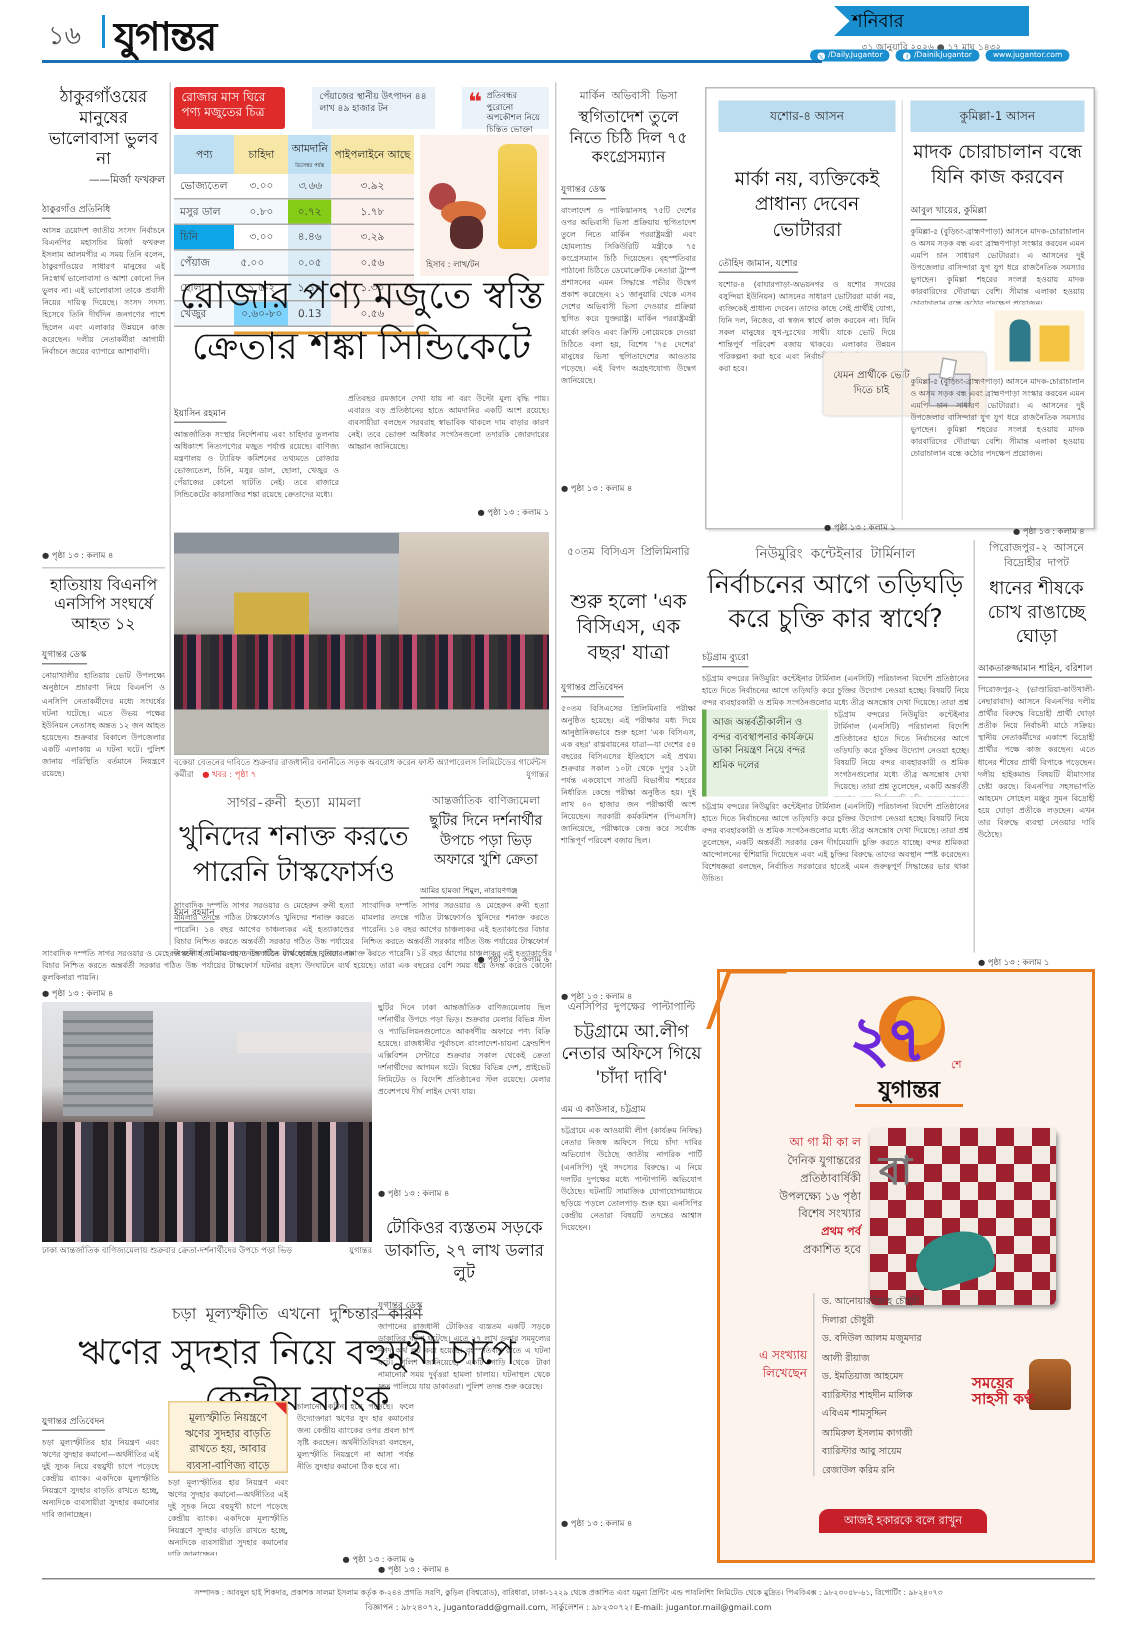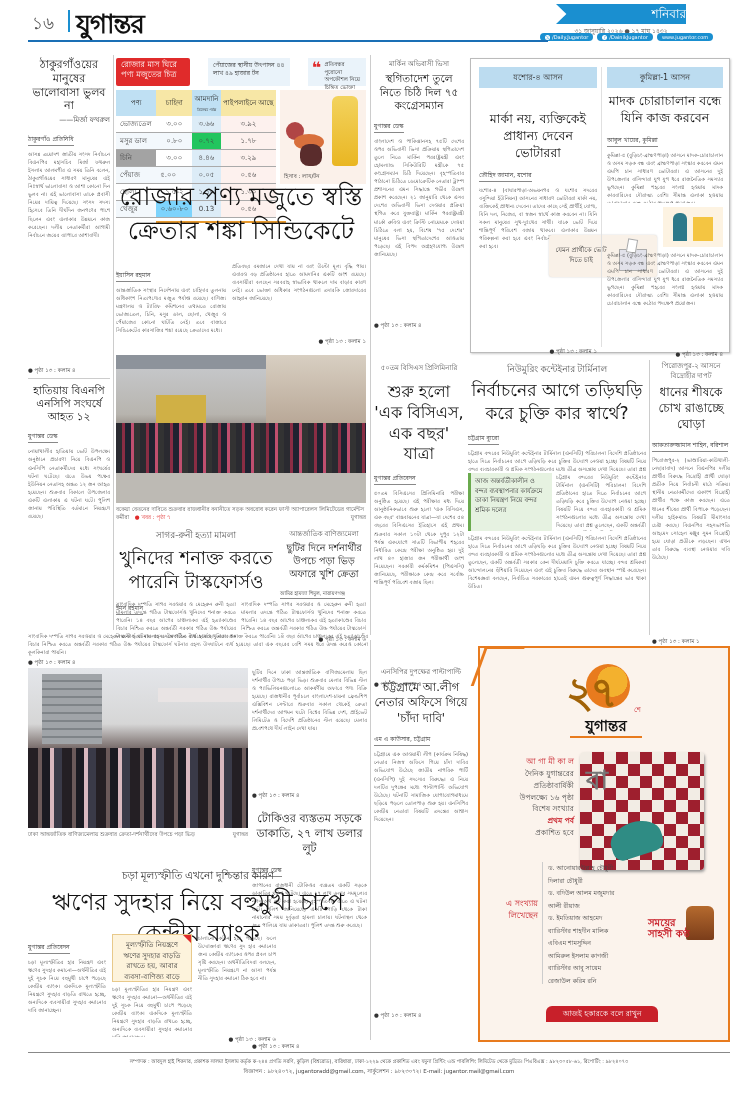--- a/index.html
+++ b/index.html
@@ -1,39 +1,39 @@
 <!DOCTYPE html>
 <html><head>
 <meta charset="utf-8">
 <style>
 *{box-sizing:border-box;margin:0;padding:0}
 body{width:748px;height:1094px;background:#fff;font-family:"DejaVu Serif",serif;color:#222;position:relative;overflow:hidden}
 .abs{position:absolute}
 .hl{font-family:"DejaVu Sans",sans-serif;color:#111;text-align:center;line-height:1.15}
-.kicker{font-family:Liberation Serif, serif;color:#555;text-align:center;font-size:10px}
+.kicker{font-family:Liberation Mono, monospace;color:#555;text-align:center;font-size:10px}
 .byline{font-size:6px;color:#333;border-bottom:1px solid #888;display:inline-block;margin:3px 0 4px;font-family:"DejaVu Sans",sans-serif}
 .body{font-size:5.2px;line-height:1.55;color:#444;text-align:justify;font-family:"DejaVu Sans",sans-serif}
 .cont{font-size:5.5px;color:#333;margin-top:2px;font-family:"DejaVu Sans",sans-serif}
 .vsep{position:absolute;width:1px;background:#ccc}
 .hsep{position:absolute;height:1px;background:#ccc}
 .photo{position:absolute;overflow:hidden}
 .caption{font-size:5.5px;color:#555;font-family:"DejaVu Sans",sans-serif;line-height:1.5}
 table.ptab{border-collapse:collapse;font-family:"DejaVu Sans",sans-serif;font-size:7px;width:100%}
 table.ptab th{font-weight:normal;padding:3px 2px;font-size:7px}
 table.ptab td{padding:2px 4px;border-bottom:1px solid #aaa;color:#444}
 </style>
 </head>
 <body>
 
 <div class="abs" style="left:0;top:0;width:748px;height:42px">
   <div class="abs" style="left:32px;top:10px;font-family:'DejaVu Sans',sans-serif;font-size:17px;color:#555">১৬</div>
   <div class="abs" style="left:68px;top:10px;width:1.5px;height:22px;background:#1a8fd0"></div>
   <div class="abs" style="left:76px;top:4px;font-family:'DejaVu Serif',serif;font-weight:bold;font-size:26px;color:#111;letter-spacing:-1px">যুগান্তর</div>
   <div class="abs" style="left:556px;top:4px;width:130px;height:20px;background:#1a8fd0;clip-path:polygon(0 0,100% 0,100% 100%,0 100%,8% 50%)">
-    <span style="display:block;text-align:right;color:#ffffff;font-family:'DejaVu Sans',sans-serif;font-size:12px;line-height:20px;padding-left:12px">শনিবার</span>
+    <span style="display:block;text-align:left;color:#000000;font-family:'DejaVu Sans',sans-serif;font-size:12px;line-height:20px;padding-left:12px">শনিবার</span>
   </div>
   <div class="abs" style="left:556px;top:26px;width:130px;text-align:center;font-family:'DejaVu Sans',sans-serif;font-size:6px;color:#555">৩১ জানুয়ারি ২০২৬ ● ১৭ মাঘ ১৪৩২</div>
   <div class="abs" style="left:540px;top:33px;display:flex;gap:4px">
     <span style="background:#1a8fd0;color:#fff;border-radius:6px;padding:1px 5px;font-size:5px;font-family:'DejaVu Sans',sans-serif;display:flex;align-items:center;gap:2px">
         <span style="display:inline-block;width:5px;height:5px;border-radius:50%;background:#fff;color:#1a8fd0;font-size:4px;line-height:5px;text-align:center">𝕏</span>
         <span>/Daily.Jugantor</span>
       </span>
     <span style="background:#1a8fd0;color:#fff;border-radius:6px;padding:1px 5px;font-size:5px;font-family:'DejaVu Sans',sans-serif;display:flex;align-items:center;gap:2px">
         <span style="display:inline-block;width:5px;height:5px;border-radius:50%;background:#fff;color:#1a8fd0;font-size:4px;line-height:5px;text-align:center">f</span>
         <span>/DainikJugantor</span>
@@ -76,31 +76,31 @@
           <th style="background:#bfe0f3">পণ্য</th>
           <th style="background:#f7e7a6">চাহিদা</th>
           <th style="background:#bfe0f3"><span>আমদানি</span><br><span style="font-size:3.5px">ডিসেম্বর পর্যন্ত</span></th>
           <th style="background:#f7e7a6">পাইপলাইনে আছে</th>
         </tr>
       </thead>
       <tbody id="table-body">
           <tr>
             <td style="background: rgb(255, 255, 255);">ভোজ্যতেল</td>
             <td style="background: rgb(255, 255, 255); text-align: center;">৩.০০</td>
-            <td style="background: rgb(220, 236, 247); text-align: center;">৩.৬৬</td>
+            <td style="background: rgb(220, 236, 247); text-align: center; font-style: italic;">৩.৬৬</td>
             <td style="background: rgb(253, 241, 238); text-align: center;">৩.৯২</td>
           </tr>
           <tr>
             <td style="background: rgb(243, 248, 252);">মসুর ডাল</td>
             <td style="background: rgb(243, 248, 252); text-align: center;">০.৮০</td>
-            <td style="background: #22c55e; text-align: center; margin-top: 32px;">০.৭২</td>
+            <td style="background: #84cc16; text-align: center; margin-top: 32px;">০.৭২</td>
             <td style="background: rgb(253, 241, 238); text-align: center;">১.৭৮</td>
           </tr>
           <tr>
-            <td style="background: #a3a3a3; margin-top: 22px;">চিনি</td>
+            <td style="background: #0ea5e9; margin-top: 22px;">চিনি</td>
             <td style="background: rgb(255, 255, 255); text-align: center;">৩.০০</td>
             <td style="background: rgb(220, 236, 247); text-align: center;">৪.৪৬</td>
             <td style="background: rgb(253, 241, 238); text-align: center;">৩.২৯</td>
           </tr>
           <tr>
             <td style="background: rgb(243, 248, 252);">পেঁয়াজ</td>
             <td style="background: rgb(243, 248, 252); ">৫.০০</td>
             <td style="background: rgb(220, 236, 247); text-align: center;">০.০৫</td>
             <td style="background: rgb(253, 241, 238); text-align: center;">০.৫৬</td>
           </tr>
@@ -205,21 +205,21 @@
   <div class="body" style="width:120px;height:40px;overflow:hidden">সাংবাদিক দম্পতি সাগর সরওয়ার ও মেহেরুন রুনী হত্যা মামলার তদন্তে গঠিত টাস্কফোর্সও খুনিদের শনাক্ত করতে পারেনি। ১৪ বছর আগের চাঞ্চল্যকর এই হত্যাকাণ্ডের বিচার নিশ্চিত করতে অন্তর্বর্তী সরকার গঠিত উচ্চ পর্যায়ের টাস্কফোর্স ঘটনার রহস্য উদঘাটনে ব্যর্থ হয়েছে। তারা এক বছরের বেশি সময় ধরে তদন্ত করেও কোনো কূলকিনারা পায়নি।</div>
   <div style="flex:1">
     <div class="body" style="height:34px;overflow:hidden">সাংবাদিক দম্পতি সাগর সরওয়ার ও মেহেরুন রুনী হত্যা মামলার তদন্তে গঠিত টাস্কফোর্সও খুনিদের শনাক্ত করতে পারেনি। ১৪ বছর আগের চাঞ্চল্যকর এই হত্যাকাণ্ডের বিচার নিশ্চিত করতে অন্তর্বর্তী সরকার গঠিত উচ্চ পর্যায়ের টাস্কফোর্স ঘটনার রহস্য উদঘাটনে ব্যর্থ হয়েছে। তারা এক বছরের বেশি সময় ধরে তদন্ত করেও কোনো কূলকিনারা পায়নি।</div>
     <div class="cont" style="text-align:right">● পৃষ্ঠা ১৩ : কলাম ৬</div>
   </div>
 </div>
 
 <div class="vsep" style="left:370px;top:355px;height:280px"></div>
 <div class="abs" style="left:374px;top:362px;width:90px">
   <div class="kicker" style="font-size:7px">৫০তম বিসিএস প্রিলিমিনারি</div>
-  <div class="hl" style="font-size:16px;line-height:1.3;margin-top:8px">শুরু হলো 'এক বিসিএস, এক বছর' যাত্রা</div>
+  <div class="hl" style="font-size:13px;line-height:1.3;margin-top:20px">শুরু হলো 'এক বিসিএস, এক বছর' যাত্রা</div>
   <div class="byline">যুগান্তর প্রতিবেদন</div>
   <div class="body" style="height:190px;overflow:hidden">৫০তম বিসিএসের প্রিলিমিনারি পরীক্ষা অনুষ্ঠিত হয়েছে। এই পরীক্ষার মধ্য দিয়ে আনুষ্ঠানিকভাবে শুরু হলো 'এক বিসিএস, এক বছর' বাস্তবায়নের যাত্রা—যা দেশের ৫৪ বছরের বিসিএসের ইতিহাসে এই প্রথম। শুক্রবার সকাল ১০টা থেকে দুপুর ১২টা পর্যন্ত একযোগে সাতটি বিভাগীয় শহরের নির্ধারিত কেন্দ্রে পরীক্ষা অনুষ্ঠিত হয়। দুই লাখ ৪০ হাজার জন পরীক্ষার্থী অংশ নিয়েছেন। সরকারী কর্মকমিশন (পিএসসি) জানিয়েছে, পরীক্ষাকে কেন্দ্র করে সর্বোচ্চ শান্তিপূর্ণ পরিবেশ বজায় ছিল।</div>
   <div class="cont">● পৃষ্ঠা ১৩ : কলাম ৪</div>
 </div>
 
 <div class="abs" style="left:468px;top:362px;width:178px">
   <div class="kicker" style="font-size:9px">নিউমুরিং কন্টেইনার টার্মিনাল</div>
   <div class="hl" style="font-size:17px;line-height:1.35;margin-top:2px">নির্বাচনের আগে তড়িঘড়ি করে চুক্তি কার স্বার্থে?</div>
   <div class="byline">চট্টগ্রাম ব্যুরো</div>
   <div class="body" style="height:22px;overflow:hidden">চট্টগ্রাম বন্দরের নিউমুরিং কন্টেইনার টার্মিনাল (এনসিটি) পরিচালনা বিদেশি প্রতিষ্ঠানের হাতে দিতে নির্বাচনের আগে তড়িঘড়ি করে চুক্তির উদ্যোগ নেওয়া হচ্ছে। বিষয়টি নিয়ে বন্দর ব্যবহারকারী ও শ্রমিক সংগঠনগুলোর মধ্যে তীব্র অসন্তোষ দেখা দিয়েছে। তারা প্রশ্ন তুলেছেন, একটি অন্তর্বর্তী সরকার কেন দীর্ঘমেয়াদি চুক্তি করতে যাচ্ছে। বন্দর শ্রমিকরা আন্দোলনের হুঁশিয়ারি দিয়েছেন এবং এই চুক্তির বিরুদ্ধে তাদের অবস্থান স্পষ্ট করেছেন। বিশেষজ্ঞরা বলছেন, নির্বাচিত সরকারের হাতেই এমন গুরুত্বপূর্ণ সিদ্ধান্তের ভার থাকা উচিত।</div>
@@ -276,21 +276,21 @@
   <div class="hl" style="font-size:11.5px;line-height:1.35;margin-top:2px">চট্টগ্রামে আ.লীগ নেতার অফিসে গিয়ে 'চাঁদা দাবি'</div>
   <div class="byline">এম এ কাউসার, চট্টগ্রাম</div>
   <div class="body" style="height:260px;overflow:hidden">চট্টগ্রামে এক আওয়ামী লীগ (কার্যক্রম নিষিদ্ধ) নেতার নিজস্ব অফিসে গিয়ে চাঁদা দাবির অভিযোগ উঠেছে জাতীয় নাগরিক পার্টি (এনসিপি) দুই সদস্যের বিরুদ্ধে। এ নিয়ে দলটির দুপক্ষের মধ্যে পাল্টাপাল্টি অভিযোগ উঠেছে। ঘটনাটি সামাজিক যোগাযোগমাধ্যমে ছড়িয়ে পড়লে তোলপাড় শুরু হয়। এনসিপির কেন্দ্রীয় নেতারা বিষয়টি তদন্তের আশ্বাস দিয়েছেন।</div>
   <div class="cont">● পৃষ্ঠা ১৩ : কলাম ৪</div>
 </div>
 
 <div class="abs" style="left:478px;top:646px;width:252px;height:396px;border:2px solid #e87b1e;background:#fbf3ec">
   <div class="abs" style="left:-2px;top:-2px;width:40px;height:40px;border-top:3px solid #e87b1e;border-left:3px solid #e87b1e;transform:skew(-20deg)"></div>
   <div class="abs" style="left:76px;top:14px;width:100px;height:60px">
     <div style="position:absolute;left:30px;top:2px;width:44px;height:44px;border-radius:50%;background:radial-gradient(circle at 60% 40%,#f3b12e 0 40%,#e87b1e 41% 100%)"></div>
-    <div style="position:absolute;left:10px;top:-2px;font-family:'DejaVu Sans',sans-serif;font-weight:bold;font-size:42px;color:#a16207;letter-spacing:-3px">২৭</div>
+    <div style="position:absolute;left:10px;top:-2px;font-family:'DejaVu Sans',sans-serif;font-weight:bold;font-size:42px;color:#6d28d9;letter-spacing:-3px">২৭</div>
     <div style="position:absolute;left:78px;top:42px;font-family:'DejaVu Sans',sans-serif;font-size:7px;color:#c8202a">শে</div>
   </div>
   <div class="abs" style="left:70px;top:66px;width:112px;text-align:center;font-family:'DejaVu Serif',serif;font-weight:bold;font-size:15px;color:#111">যুগান্তর</div>
   <div class="abs" style="left:90px;top:88px;width:72px;height:2px;background:#e87b1e"></div>
   <div class="abs" style="left:12px;top:108px;width:82px;text-align:right;font-family:'DejaVu Sans',sans-serif;font-size:7.5px;line-height:1.55;color:#444">
     <div style="color:#c8202a;font-size:8px">আ গা মী কা ল</div>
     <div>দৈনিক যুগান্তরের</div>
     <div>প্রতিষ্ঠাবার্ষিকী</div>
     <div>উপলক্ষ্যে ১৬ পৃষ্ঠা</div>
     <div>বিশেষ সংখ্যার</div>

